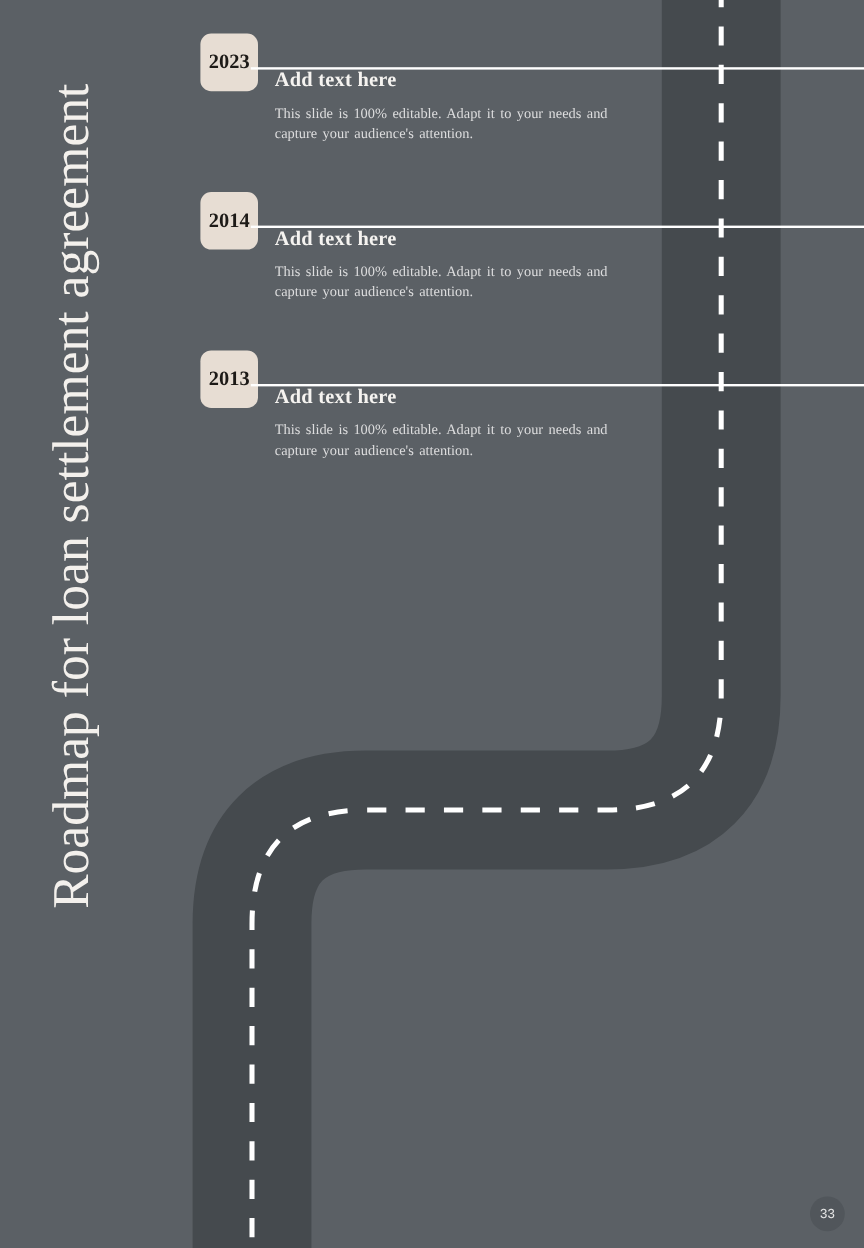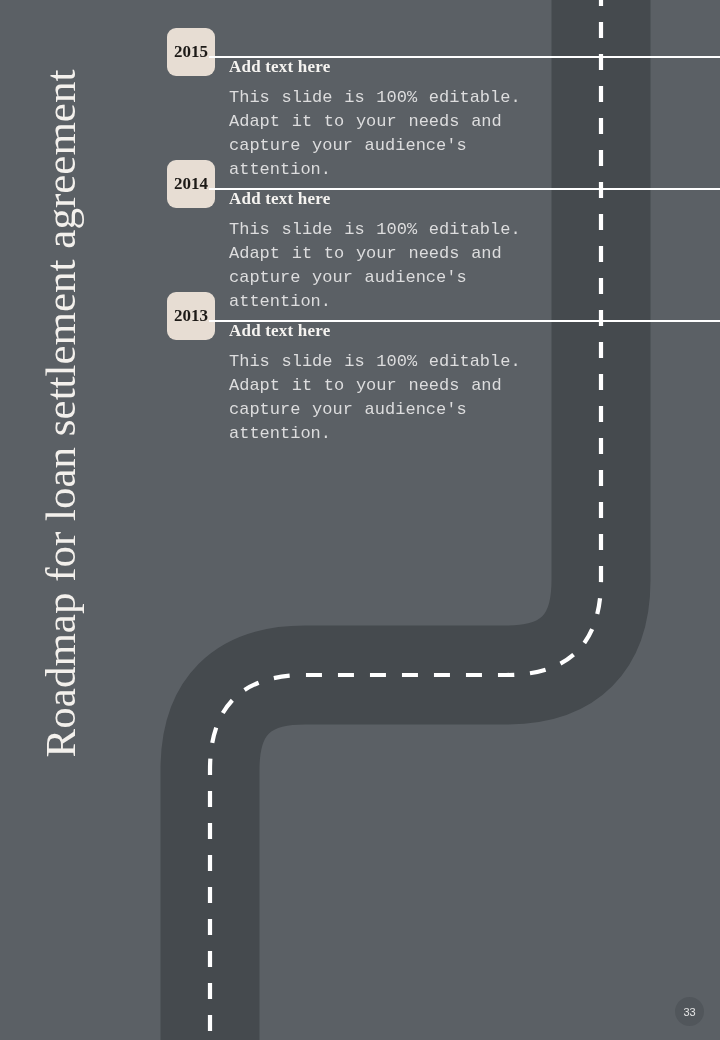--- a/index.html
+++ b/index.html
@@ -89,22 +89,22 @@
   .ms-heading {
     font-family: "Liberation Serif", "DejaVu Serif", serif;
     font-weight: 700;
     font-size: 17px;
     color: #f5f3f0;
     margin: 0 0 9px 0;
     letter-spacing: 0.2px;
     line-height: 1.1;
   }
   .ms-text {
-    font-family: Liberation Mono, monospace;
-    font-size: 17px;
+    font-family: Liberation Serif, serif;
+    font-size: 12px;
     line-height: 1.42;
     color: #ddddde;
     margin: 0;
     word-spacing: 1.5px;
   }
 
   
   #page-badge {
     position: absolute;
     right: 16px;
@@ -141,21 +141,21 @@
              L 305 675
              Q 210 675 210 770
              L 210 1050" fill="none" stroke="#ffffff" stroke-width="4.2" stroke-dasharray="16 16" stroke-linecap="butt"></path>
   </svg>
 
   <div id="title-wrap">
     <div id="slide-title">Roadmap for loan settlement agreement</div>
   </div>
 
   <div class="milestone" id="ms-0" style="top:28px;">
-    <div class="badge">2015</div>
+    <div class="badge">2023</div>
     <div class="connector" style="width:561px;"></div>
     <div class="ms-body">
       <p class="ms-heading">Add text here</p>
       <p class="ms-text">This slide is 100% editable. Adapt it to your needs and capture your audience's attention.</p>
     </div>
   </div>
 
   <div class="milestone" id="ms-1" style="top:160px;">
     <div class="badge">2014</div>
     <div class="connector" style="width:561px;"></div>

